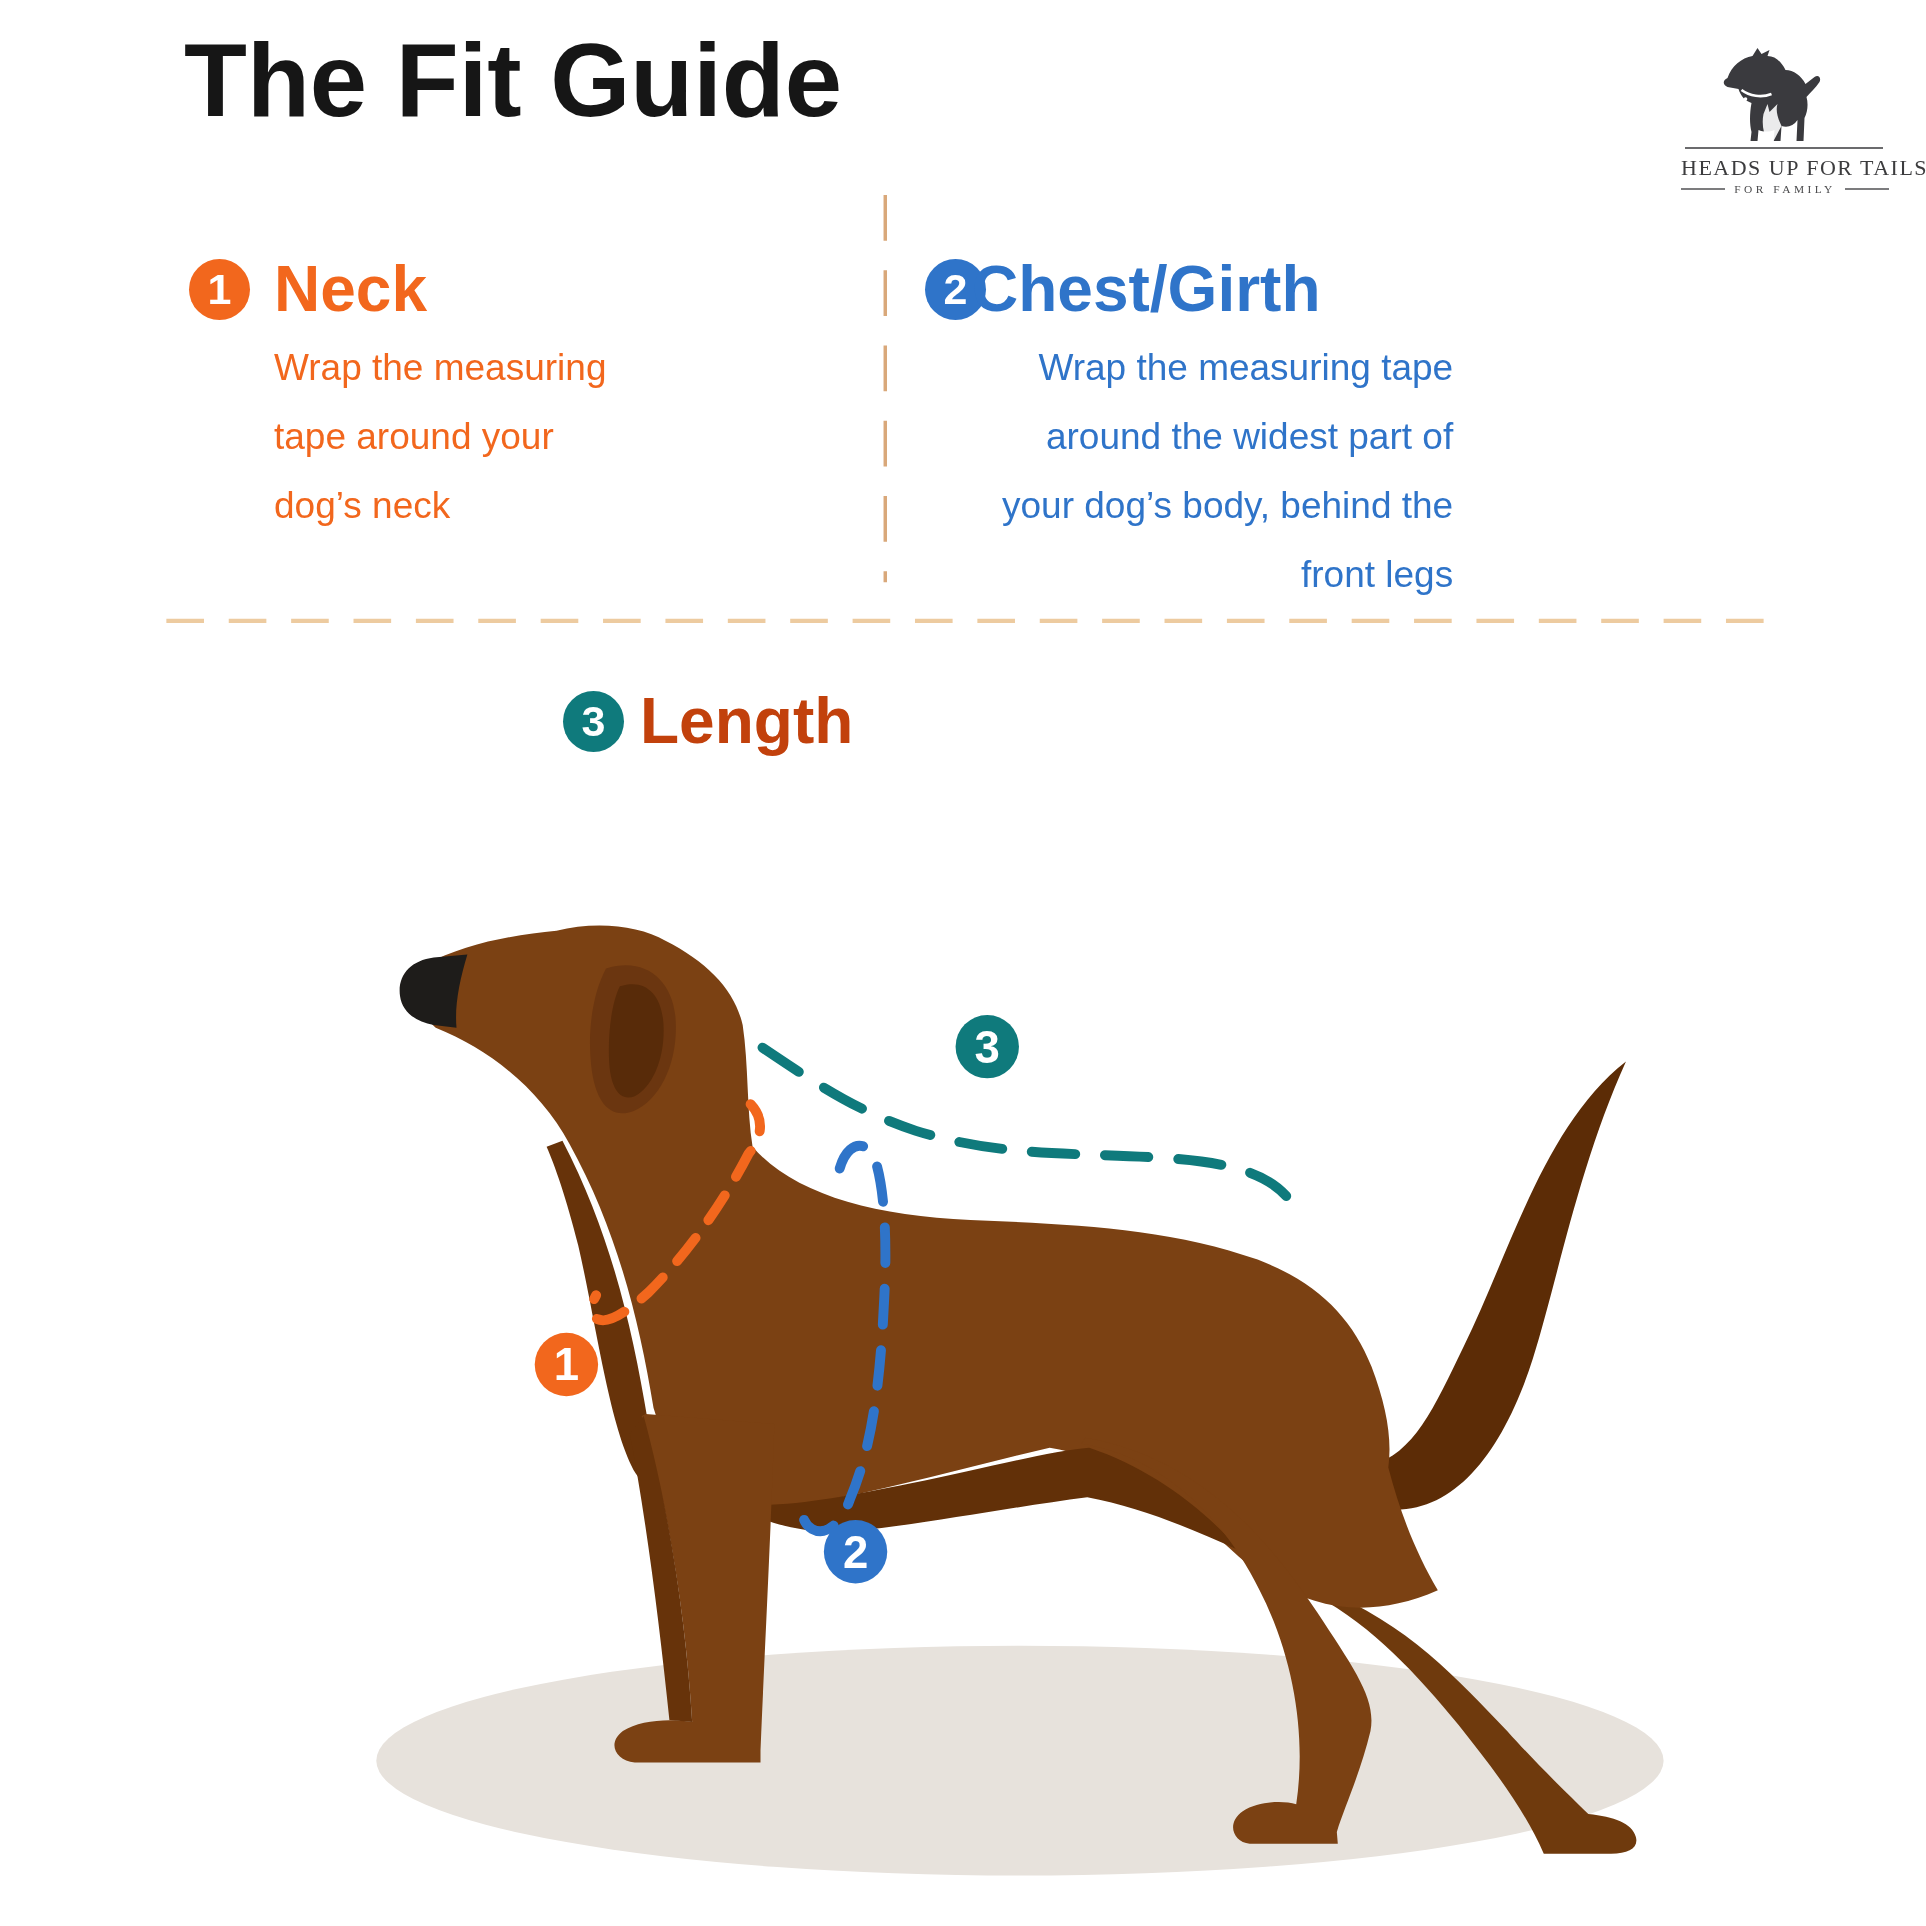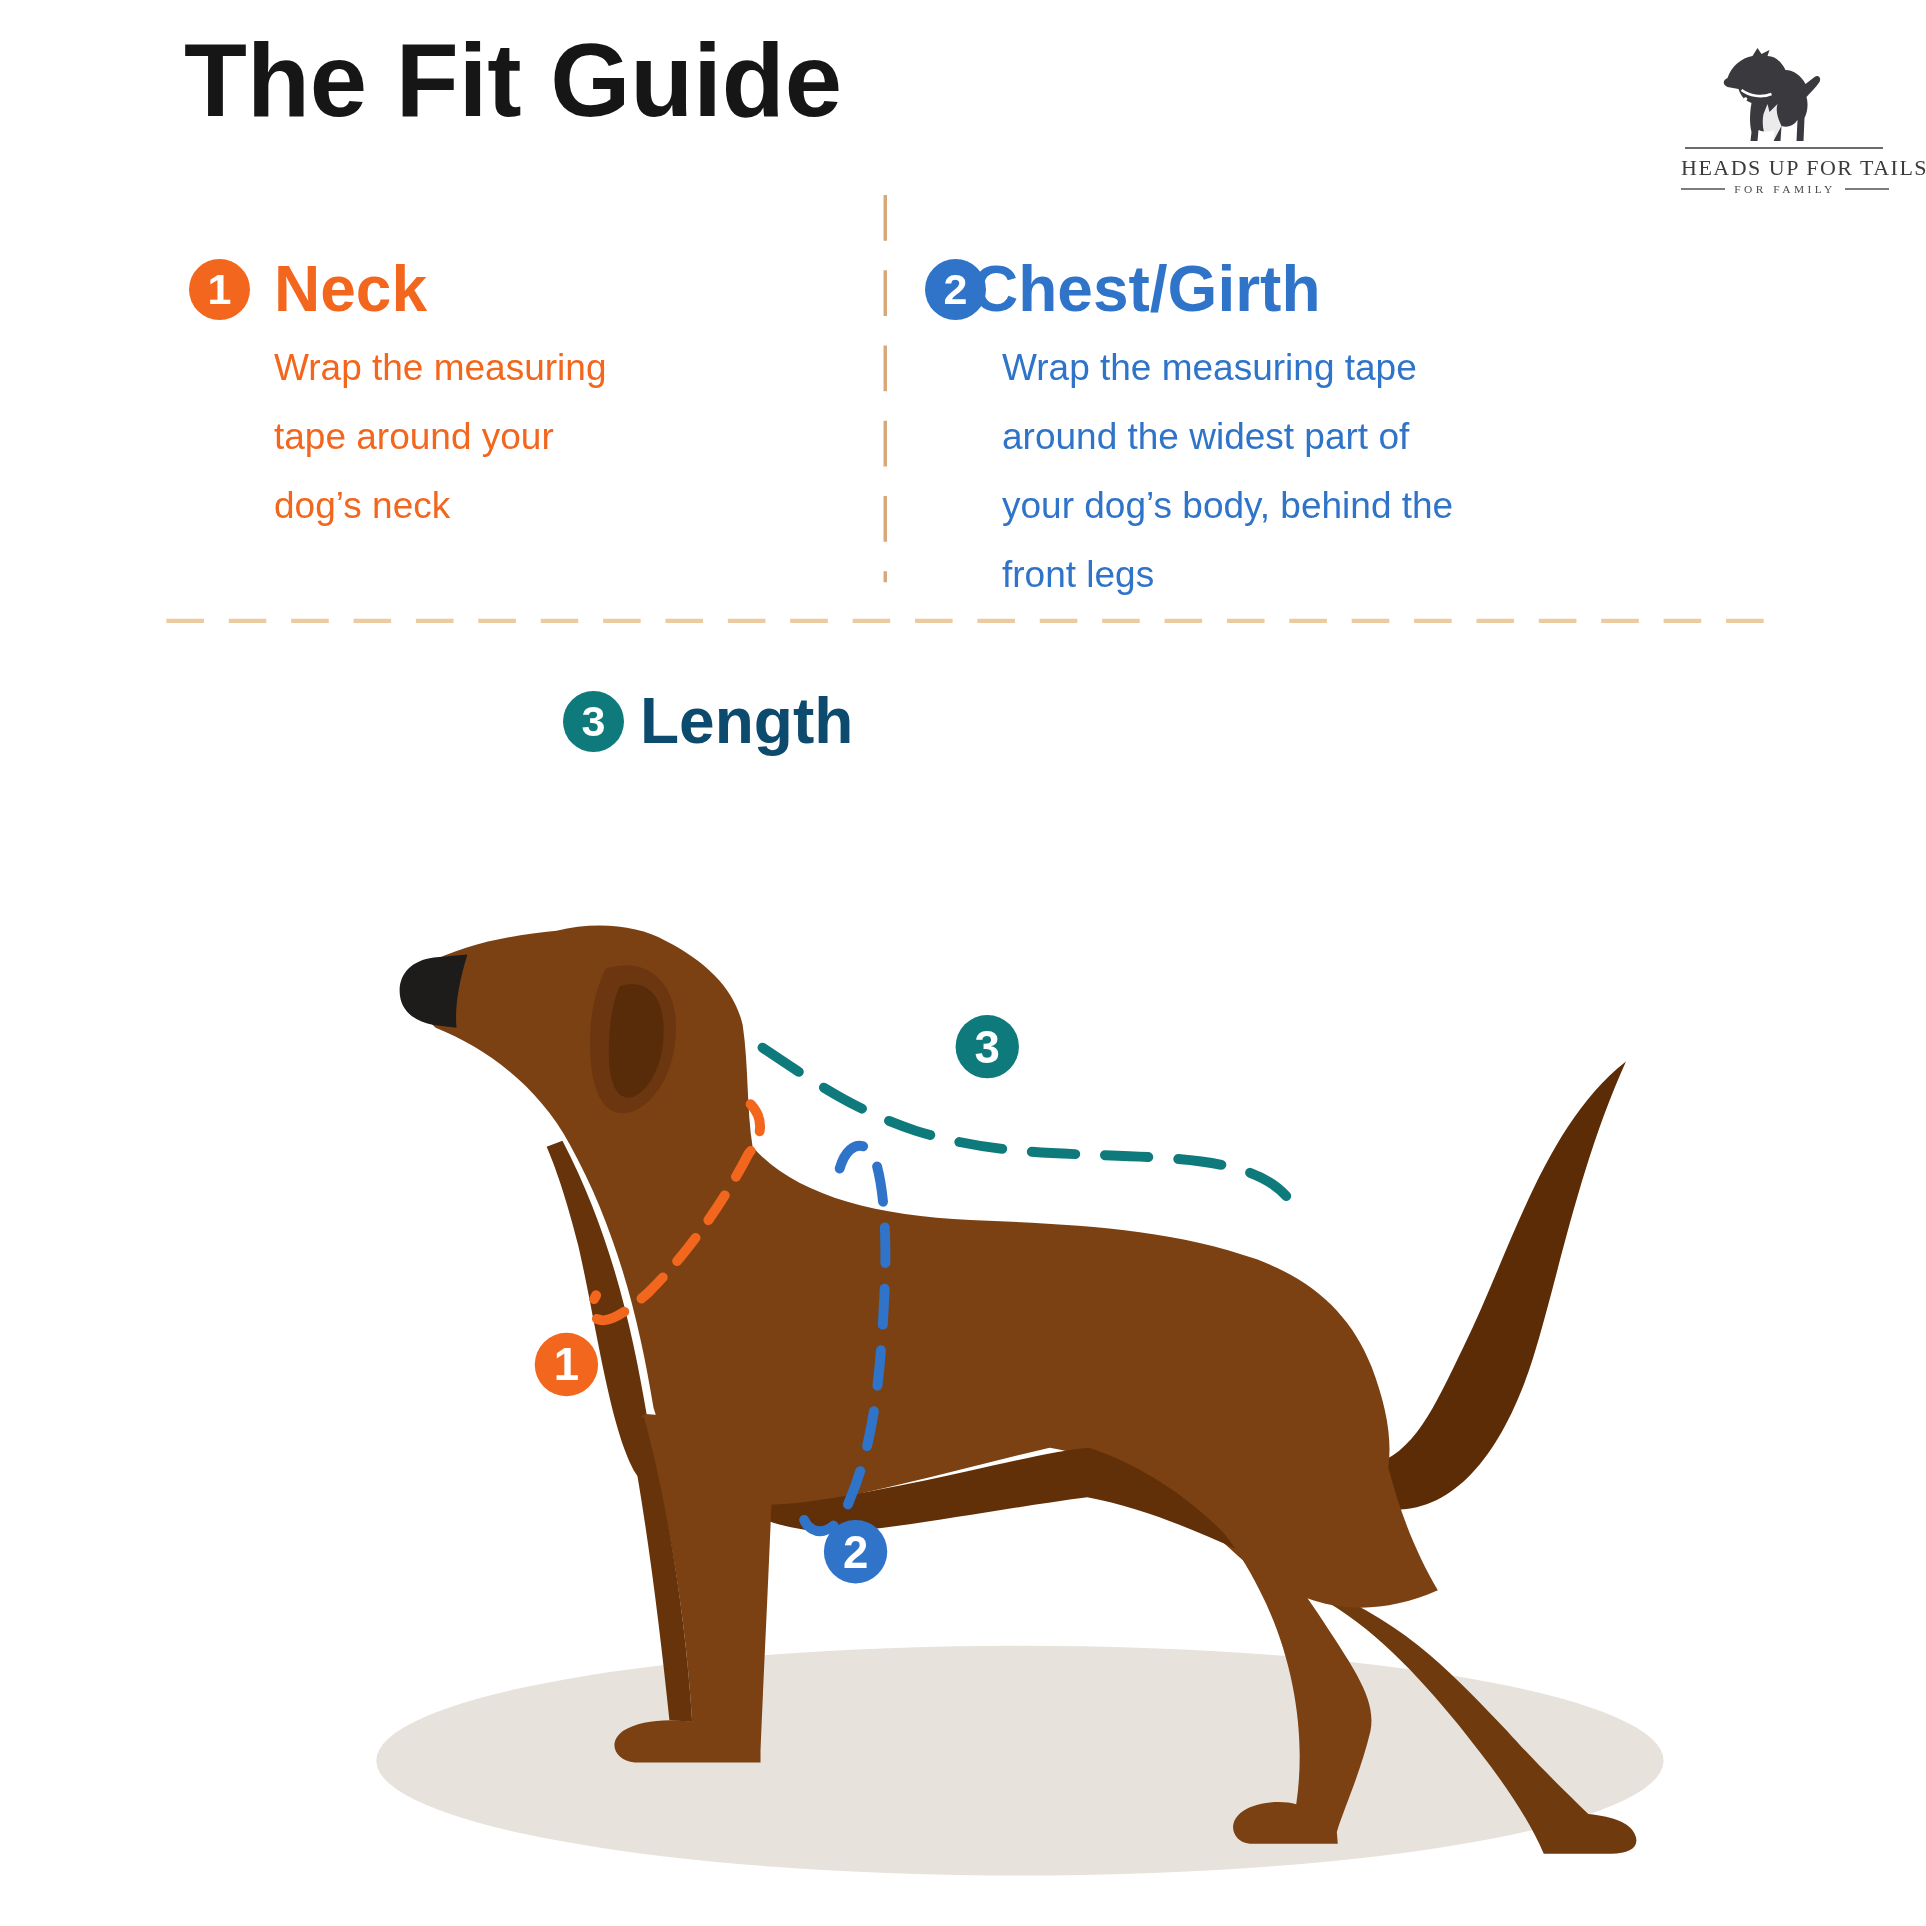--- a/index.html
+++ b/index.html
@@ -31,21 +31,21 @@
   .tag-line{width:48px;height:1.5px;background:#7c7c7e;}
   
   .badge{
     width:61px;height:61px;border-radius:50%;display:flex;align-items:center;justify-content:center;
     color:#fff;font-size:43px;font-weight:700;
   }
   .sec-title{font-size:64px;font-weight:700;line-height:61px;white-space:nowrap;}
   .sec-body{font-size:37px;font-weight:400;line-height:69px;white-space:nowrap;}
   .orange{color:#F2671D;} .bg-orange{background:#F2671D;}
   .blue{color:#2F74C9;} .bg-blue{background:#2F74C9;}
-  .teal{color:#0c4a6e;} .bg-teal{background:#0F7A7C;}
+  .teal{color:#c2410c;} .bg-teal{background:#0F7A7C;}
   
   .art{left:0;top:0;width:1927px;height:1927px;}
 </style>
 </head>
 <body>
 
 <div class="page">
 
   <div class="abs title">The Fit Guide</div>
 
@@ -72,21 +72,21 @@
   <div class="abs sec-body orange" style="left:274px;top:333px;">
     <div>Wrap the measuring</div>
     <div>tape around your</div>
     <div>dog’s neck</div>
   </div>
 
   <div class="abs badge bg-blue" style="left:925px;top:259px;">
     <span>2</span>
   </div>
   <div class="abs sec-title blue" style="left:972px;top:259px;">Chest/Girth</div>
-  <div class="abs sec-body blue" style="left:1002px;top:333px;">
+  <div class="abs sec-body blue" style="left:1002px;top:333px;text-align:right;">
     <div>Wrap the measuring tape</div>
     <div>around the widest part of</div>
     <div>your dog’s body, behind the</div>
     <div>front legs</div>
   </div>
 
   <div class="abs badge bg-teal" style="left:563px;top:691px;">
     <span>3</span>
   </div>
   <div class="abs sec-title teal" style="left:640px;top:691px;">Length</div>

